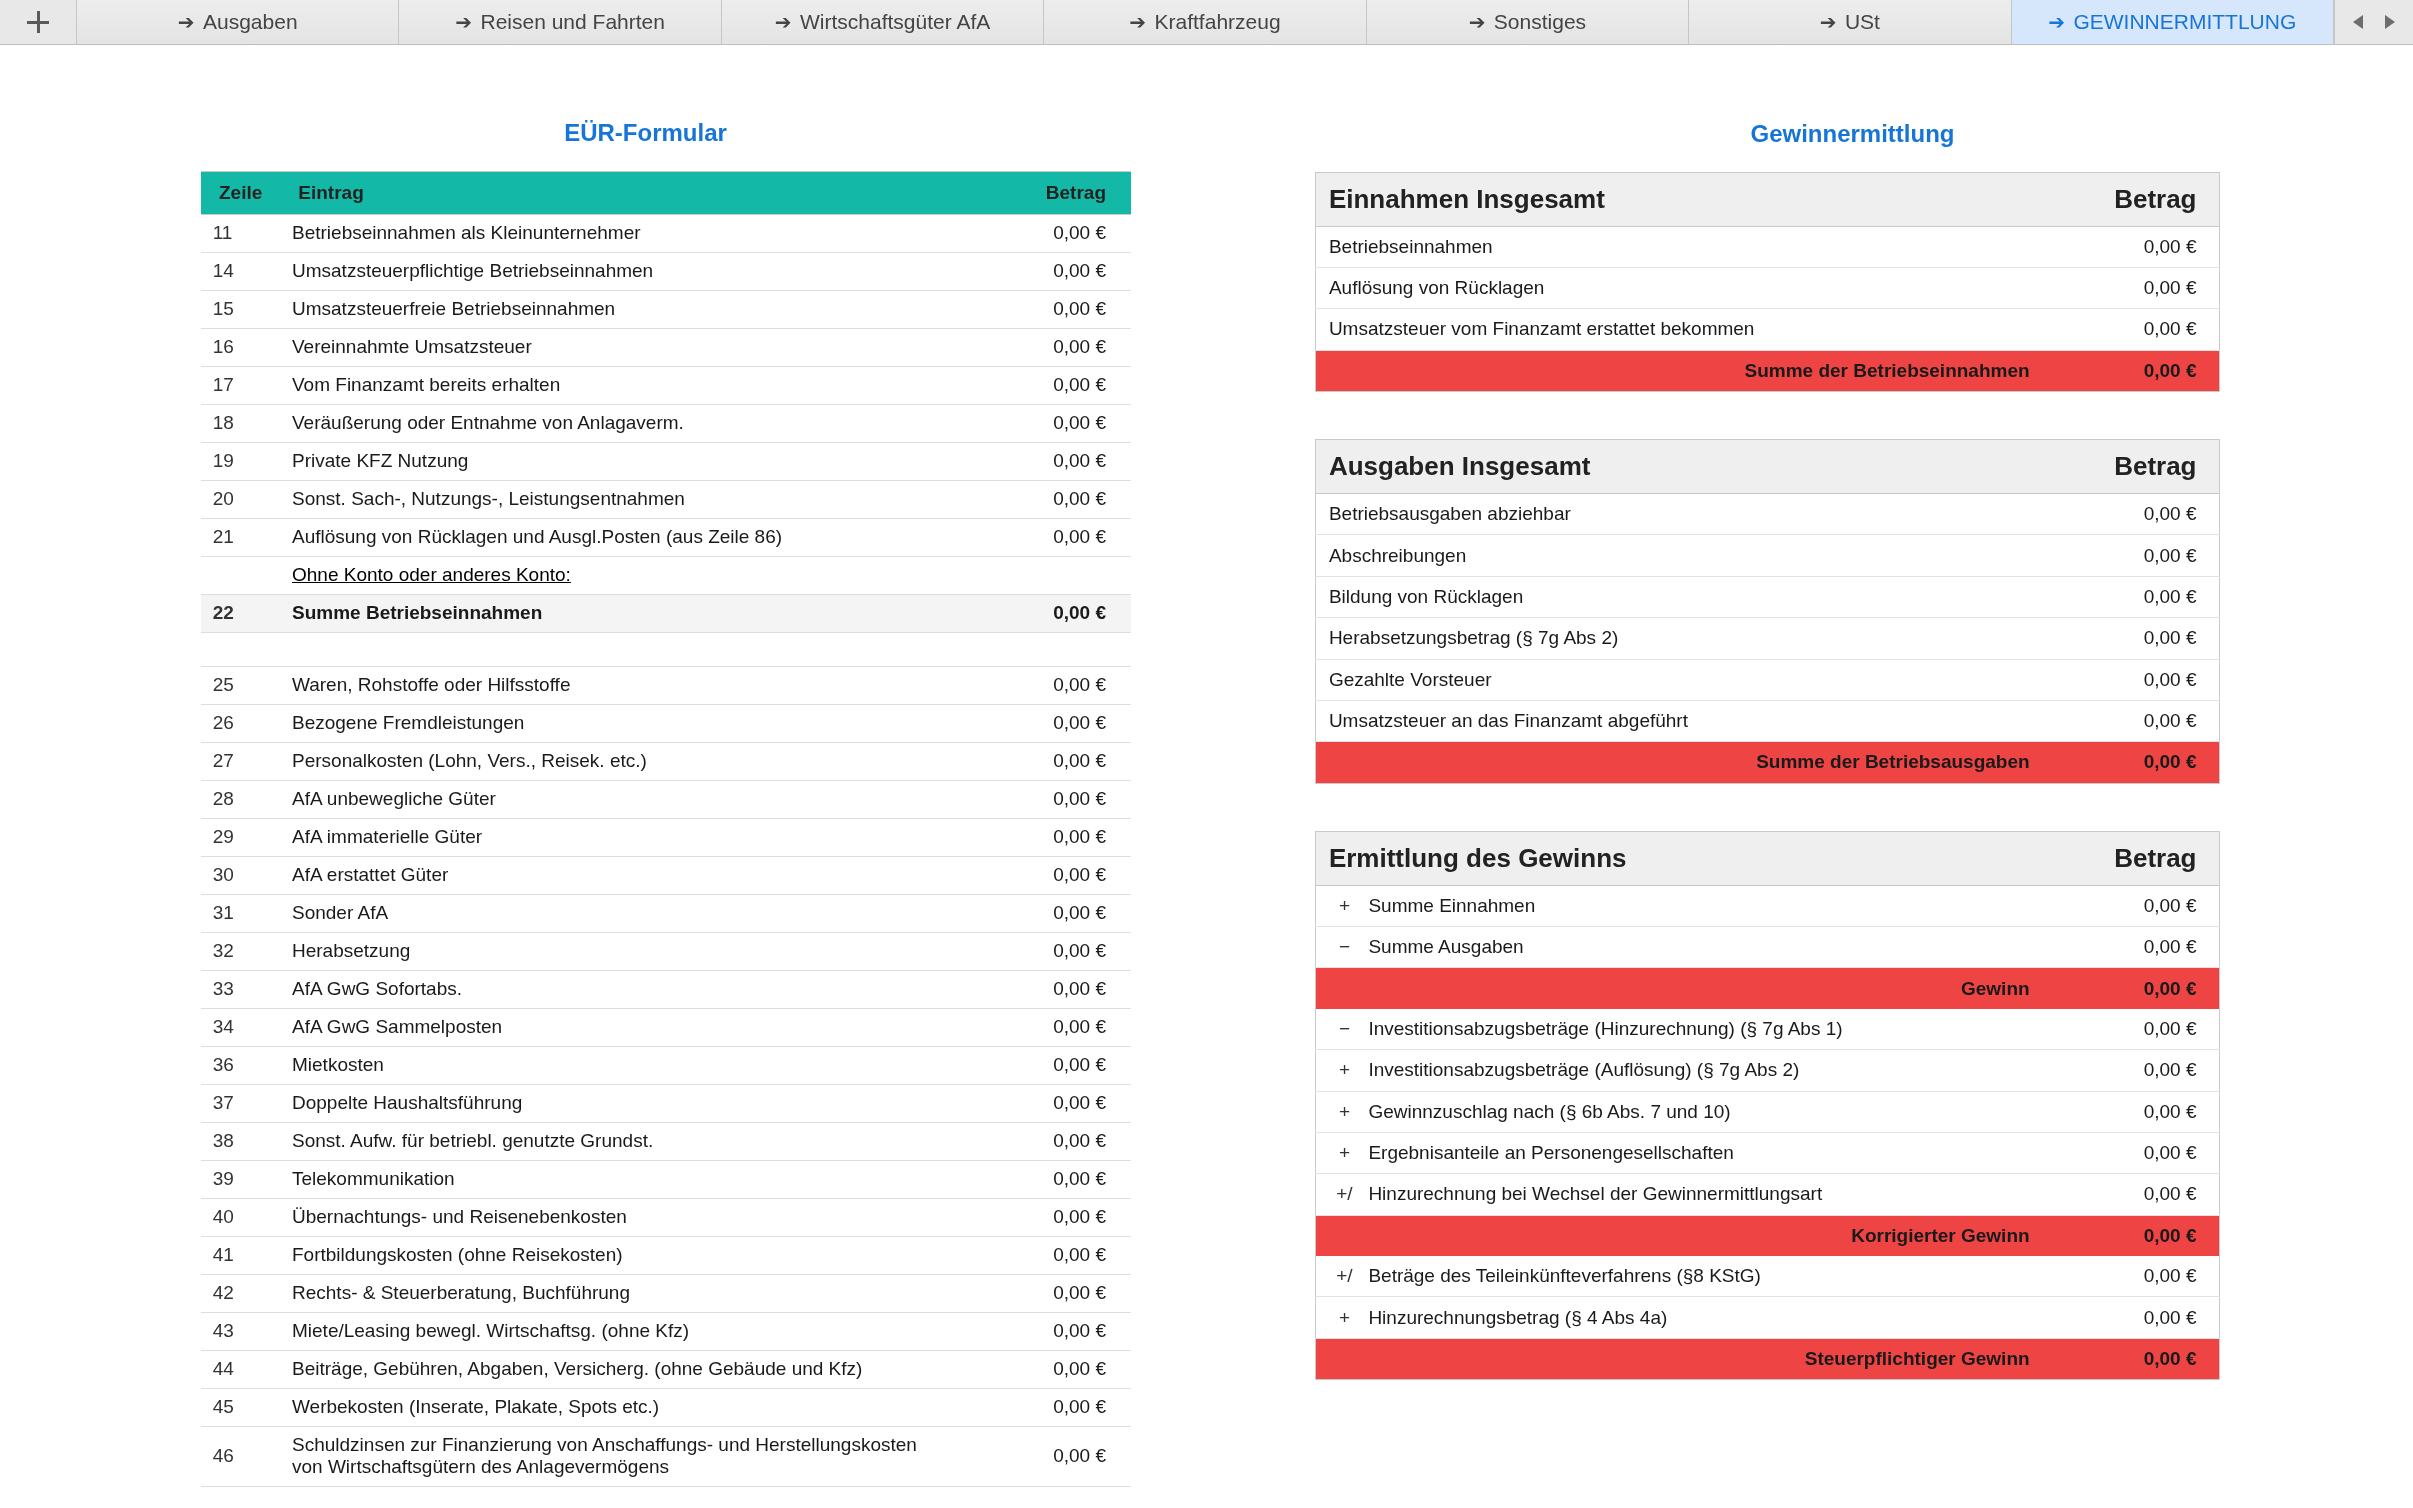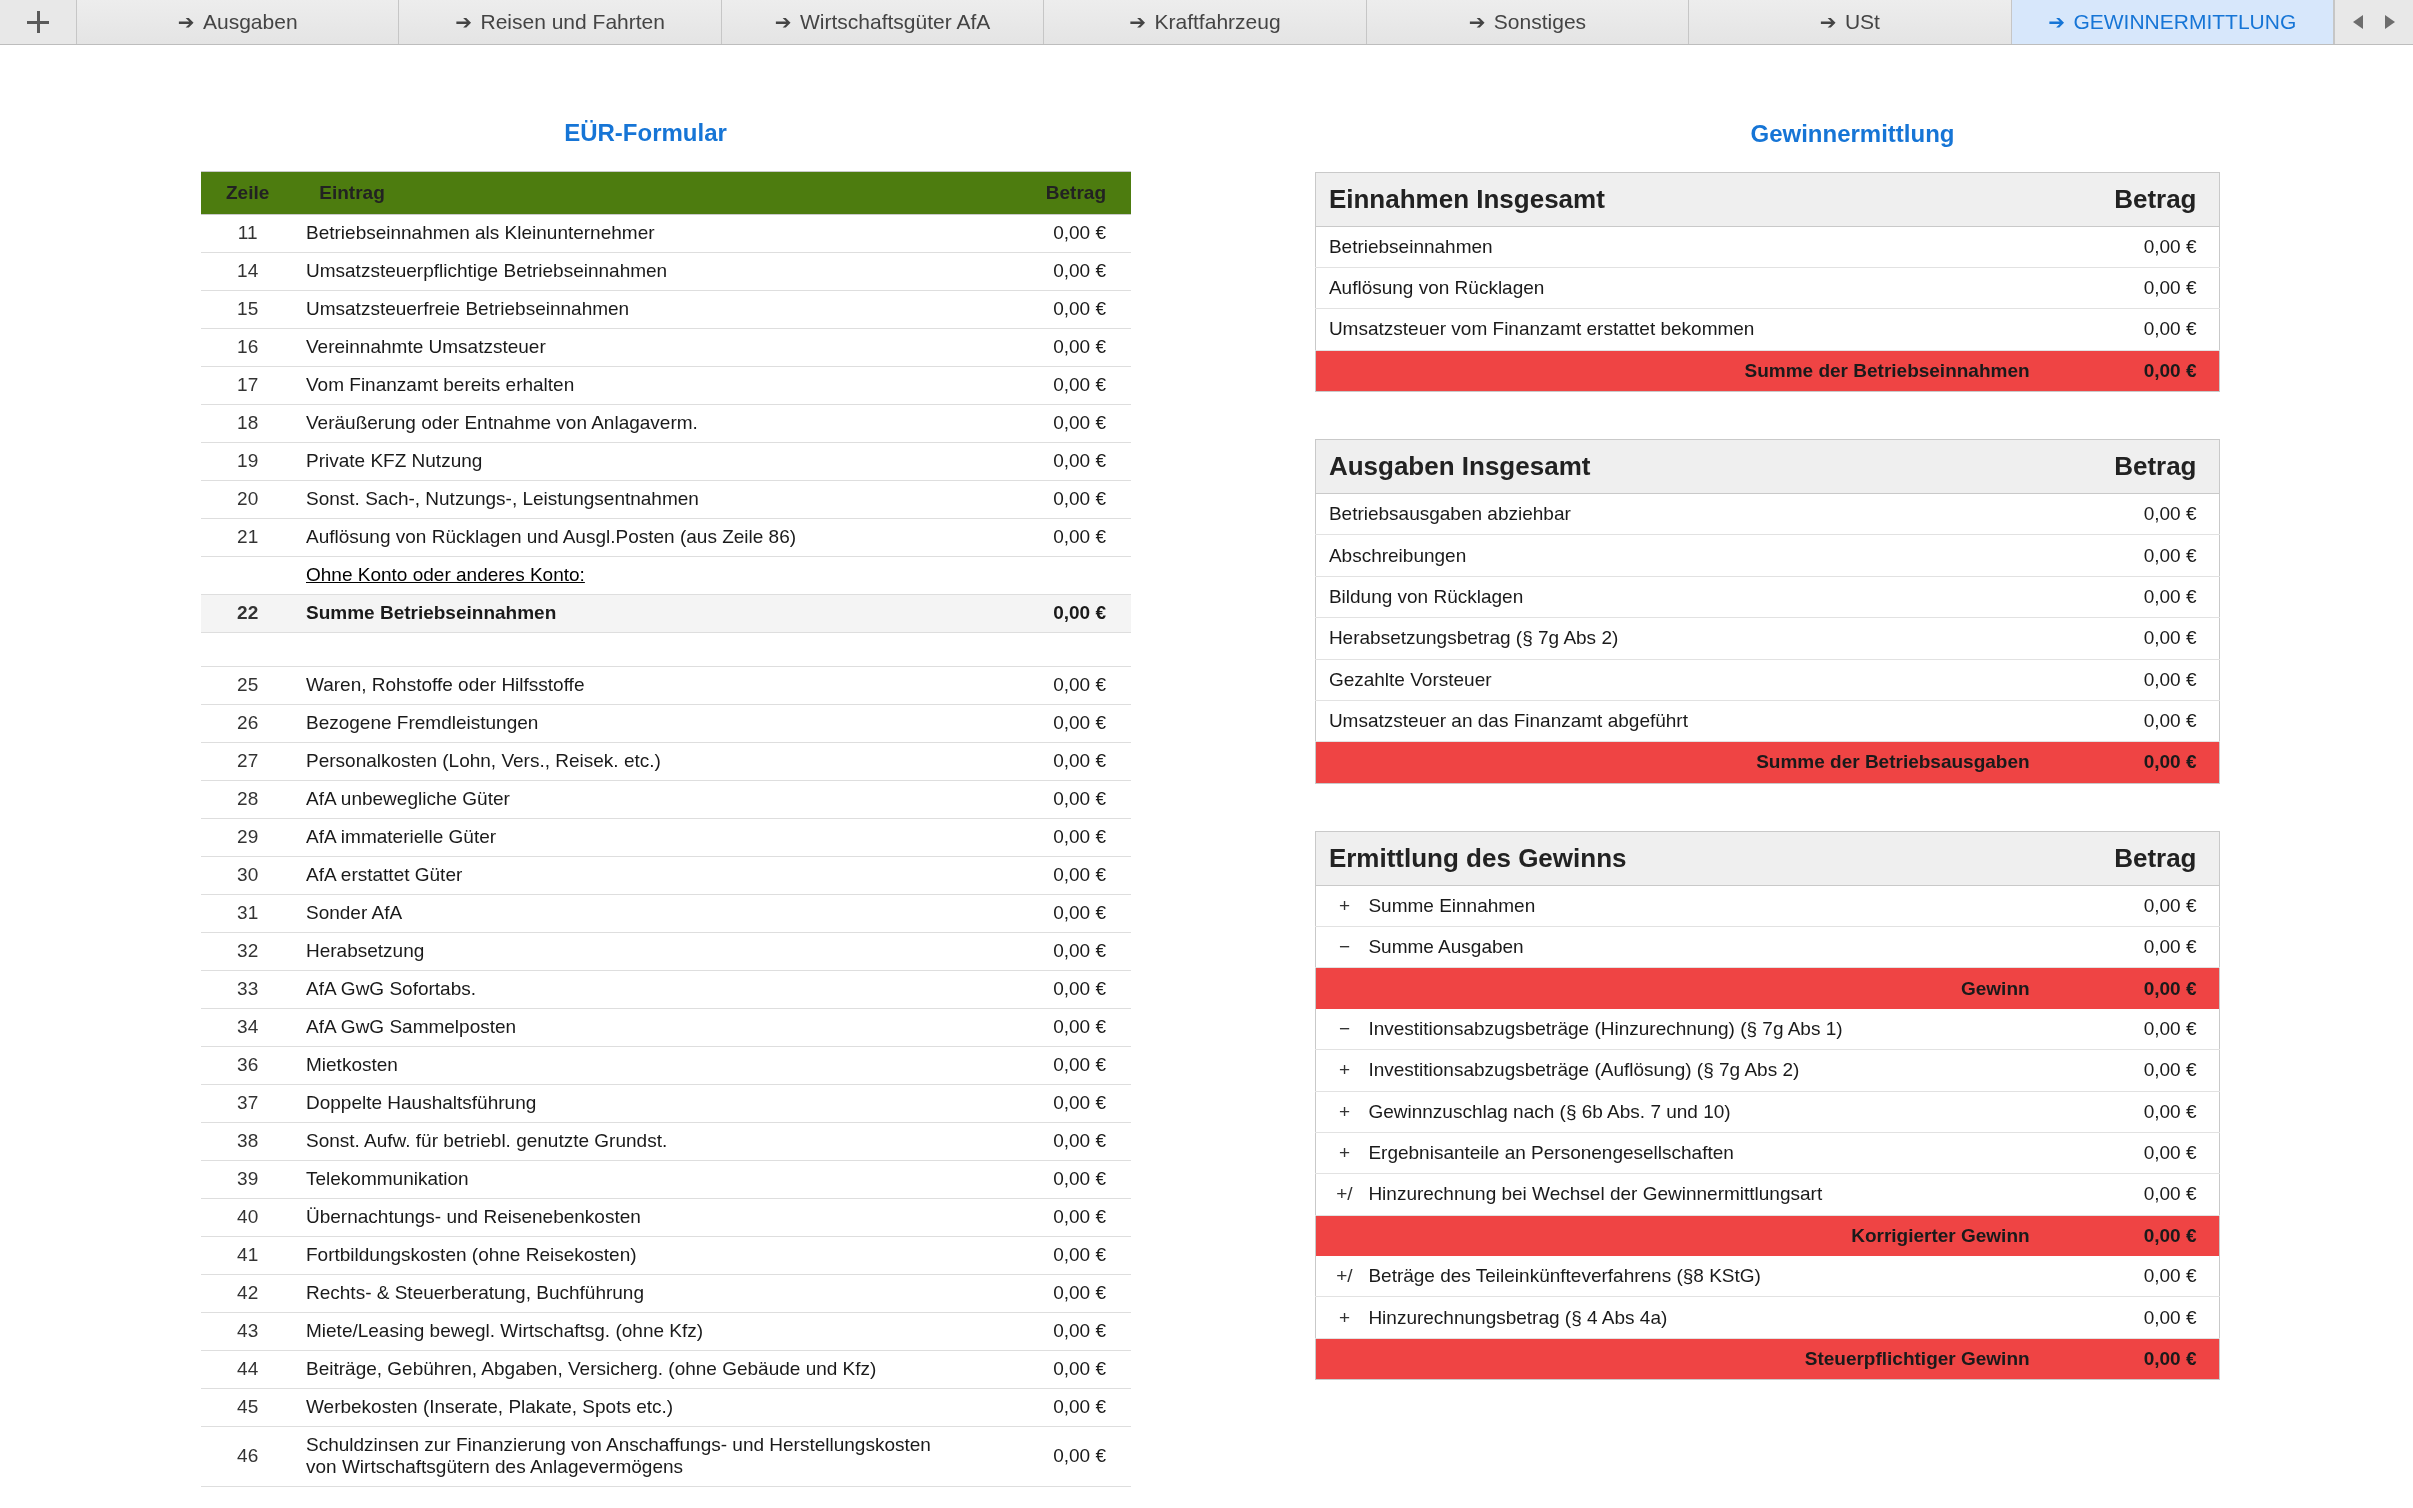--- a/index.html
+++ b/index.html
@@ -100,37 +100,37 @@
   table.grid {
     border-collapse: collapse;
     font-size: 19px;
     color: #1a1a1a;
   }
 
   
   .eur-wrap { margin-left: 201px; }
   table.eur { width: 930px; }
   table.eur th {
-    background: #4d7c0f;
+    background: #14b8a6;
     font-size: 19px;
     font-weight: bold;
     color: #222;
     border-bottom: 0.8px solid #c9c9c9;
     border-top: 0.8px solid #c9c9c9;
-    padding: 10px 25px;
+    padding: 10px 18px;
     text-align: left;
   }
   table.eur th.num { width: 77px; text-align: center; }
   table.eur th.amt { width: 172px; text-align: right; padding-right: 25px; }
   table.eur td {
     border-bottom: 0.8px solid #dedede;
     padding: 7.5px 11.7px;
     vertical-align: middle;
   }
-  table.eur td.num  { width: 77px; text-align: center; color: #333; }
+  table.eur td.num  { width: 77px; text-align: left; color: #333; }
   table.eur td.amt  { width: 172px; text-align: right; padding-right: 25px; white-space: nowrap; }
   table.eur tr.sum td { font-weight: bold; background: #f4f4f4; }
   table.eur tr.sum td.num { font-weight: bold; }
   table.eur tr.blank td { height: 34px; border-bottom: 0.8px solid #dedede; }
   table.eur tr.note td.txt { color: #000000; text-decoration: underline; }
 
   
   .right-wrap { margin-left: 23.5px; }
   table.rt {
     width: 905px;

